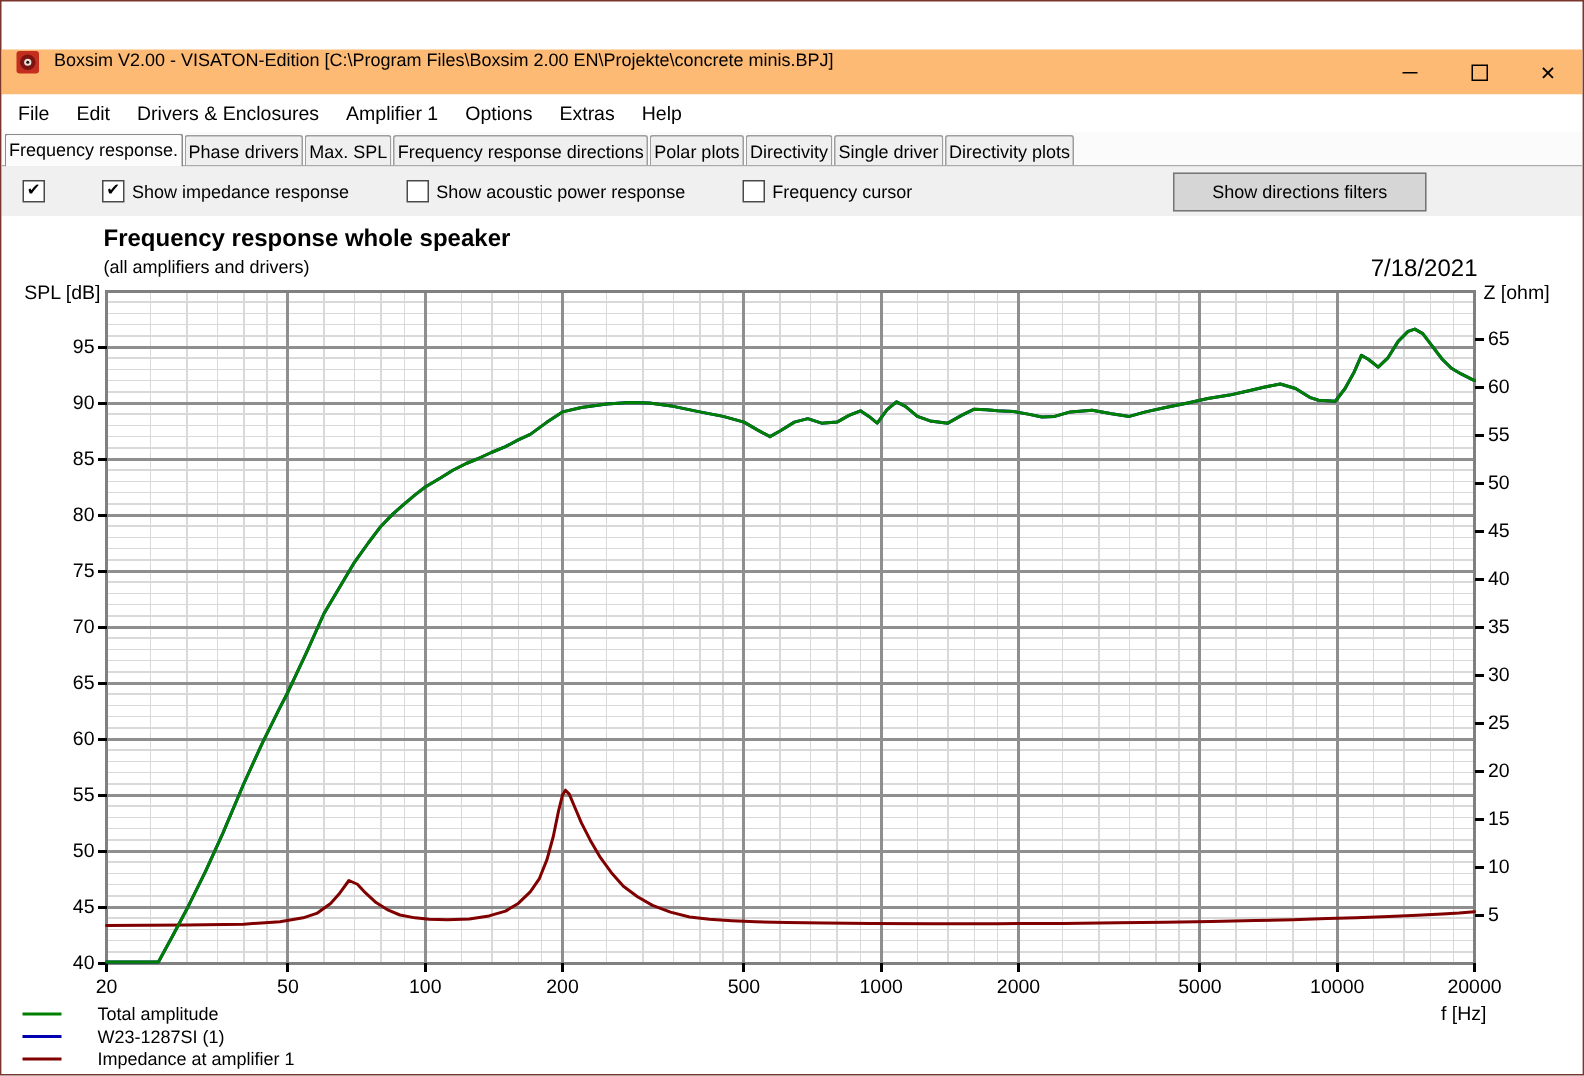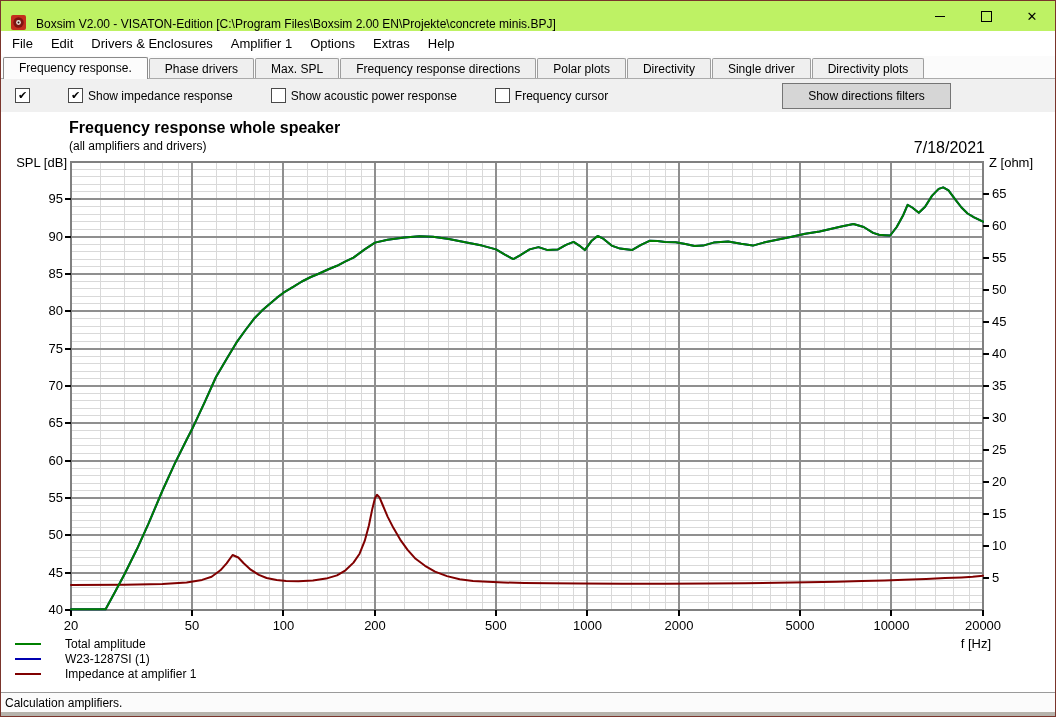--- a/index.html
+++ b/index.html
@@ -2,34 +2,34 @@
 <html><head>
 <meta charset="utf-8">
 <style>
   html,body{margin:0;padding:0;background:#999;}
   #window{
     position:relative;width:1054px;height:715px;margin:0;
     border:1px solid #7a352c;background:#ffffff;overflow:hidden;
     font-family:"Liberation Sans","DejaVu Sans",sans-serif;color:#000;
   }
   
-  .titlebar{height:30px;display:flex;align-items:flex-end;background:#bef264;}
+  .titlebar{height:30px;display:flex;align-items:flex-start;background:#fdba74;margin-top:32px;}
   .app-icon{width:17px;height:17px;margin:0 9px 0 9px;flex:0 0 auto;}
   .title-text{font-size:12px;white-space:nowrap;}
   .win-controls{margin-left:auto;display:flex;height:30px;}
   .win-btn{width:46px;height:30px;display:flex;align-items:center;justify-content:center;}
   .glyph-min{width:10px;height:1px;background:#000;}
   .glyph-max{width:9px;height:9px;border:1px solid #000;}
   .glyph-close{font-size:13px;line-height:13px;}
   
   .menubar{height:25px;display:flex;align-items:center;background:#fff;font-size:13px;padding-left:2px;}
   .menu-item{padding:3px 9px;white-space:nowrap;}
   
   .tabrow{height:22px;display:flex;align-items:flex-end;background:#fbfbfb;border-bottom:1px solid #ababab;padding-left:2px;}
-  .tab{font-size:12px;padding:3px 15px 2px;border:1px solid #9e9e9e;border-bottom:none;background:#efefef;
+  .tab{font-size:12px;padding:3px 2px 2px;border:1px solid #9e9e9e;border-bottom:none;background:#efefef;
        margin-right:1px;border-radius:2px 2px 0 0;white-space:nowrap;}
   .tab.active{background:#fcfcfc;padding-bottom:4px;position:relative;top:1px;border-color:#8a8a8a;}
   
   .toolbar{height:33px;background:#f0f0f0;display:flex;align-items:center;padding-left:14px;gap:38px;}
   .check-group{display:flex;align-items:center;gap:5px;font-size:12px;white-space:nowrap;}
   .checkbox{width:13px;height:13px;background:#fff;border:1px solid #494949;display:flex;align-items:center;justify-content:center;
             font-size:11px;line-height:11px;flex:0 0 auto;}
   .filters-btn{margin-left:auto;margin-right:104px;width:167px;height:24px;background:#d6d6d6;border:1px solid #757575;
                font-size:12px;display:flex;align-items:center;justify-content:center;white-space:nowrap;}
   

